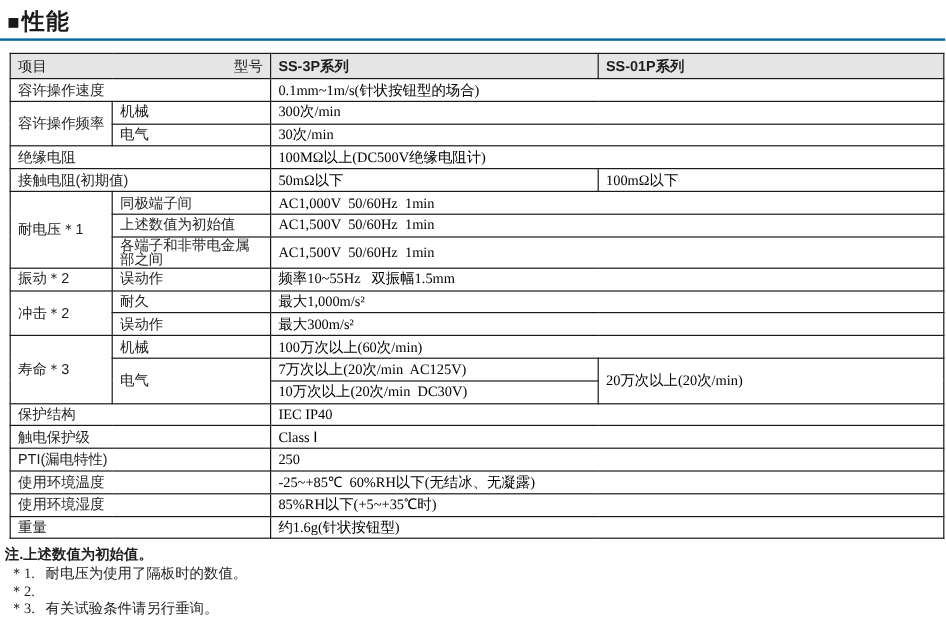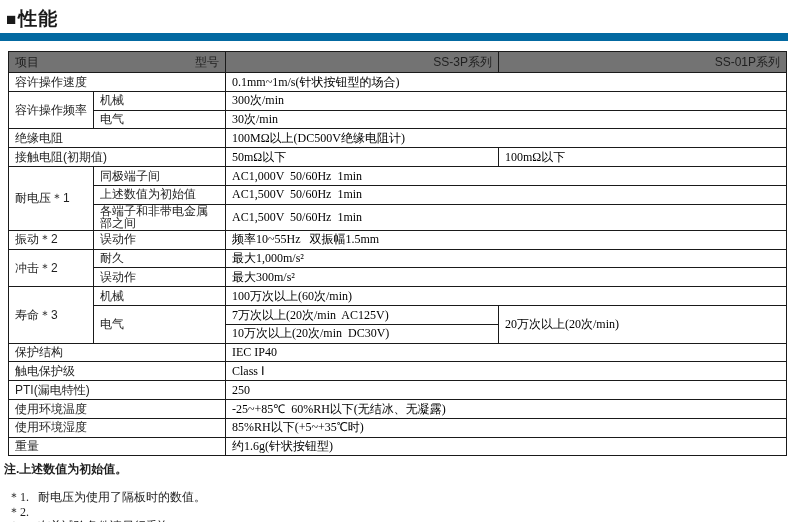--- a/index.html
+++ b/index.html
@@ -12,21 +12,21 @@
     position: relative;
     width: 788px;
     height: 522px;
     background: #ffffff;
     color: #1a1a1a;
     font-family: "Liberation Sans", sans-serif;
     overflow: hidden;
   }
   .title-bar {
     padding: 8px 0 2px 6px;
-    border-bottom: 8px solid #0369a1;
+    border-bottom: 2px solid #0369a1;
     font-size: 19px;
     font-weight: bold;
     letter-spacing: 1px;
     line-height: 22px;
   }
   .title-bar .sq {
     font-size: 17px;
     margin-right: 1px;
   }
   table.spec {
@@ -38,45 +38,45 @@
   table.spec td {
     border: 1px solid #1a1a1a;
     height: 17.8px;
     padding: 0 6px;
     font-size: 12px;
     line-height: 1.05;
     vertical-align: middle;
     overflow: hidden;
   }
   tr.hdr td {
-    background: #737373;
+    background: #e5e5e5;
     height: 20px;
   }
   .hdr-first-inner {
     display: flex;
     justify-content: space-between;
     align-items: center;
   }
-  td.c { text-align: right; }
+  td.c { text-align: left; font-weight: bold; }
   .lbl { font-family: "Liberation Sans", sans-serif; color: #1f1f1f; }
   .val {
     font-family: "Liberation Serif", serif;
     white-space: pre-wrap;
     color: #000000;
   }
   .notes {
     margin: 6px 0 0 4px;
     font-size: 12px;
     font-family: "Liberation Serif", serif;
     color: #1f1f1f;
   }
   .note-head {
     font-weight: bold;
     font-family: "Liberation Sans", sans-serif;
-    margin-bottom: 13px;
+    margin-bottom: 1px;
     line-height: 15px;
   }
   .note-row {
     display: flex;
     line-height: 14.5px;
   }
   .note-row .nmark {
     flex: 0 0 30px;
     padding-left: 4px;
   }

